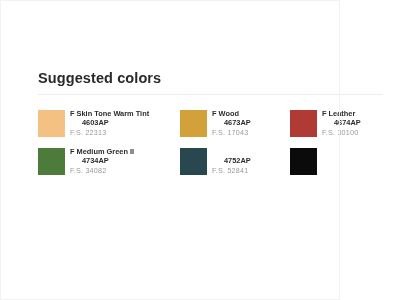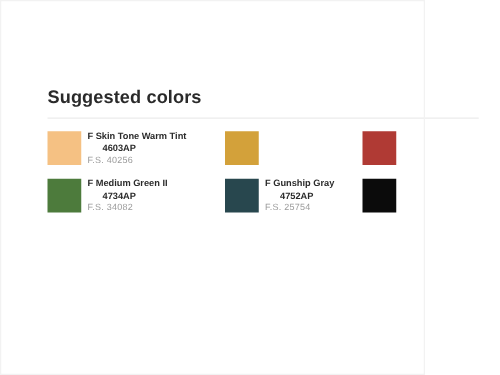--- a/index.html
+++ b/index.html
@@ -52,21 +52,21 @@
   }
   .color-grid {
     display: grid;
     grid-template-columns: 142px 110px 110px;
     grid-auto-rows: 38px;
     column-gap: 0px;
     row-gap: 0px;
   }
   .color-item {
     display: flex;
-    align-items: center;
+    align-items: flex-end;
     gap: 5px;
   }
   .swatch {
     width: 27px;
     height: 27px;
     flex: 0 0 27px;
     margin-top: 1px;
   }
   .swatch.is-white {
     background: #ffffff;
@@ -110,48 +110,57 @@
 
     <div id="title-rule"></div>
 
     <div class="color-grid">
 
       <div class="color-item">
         <div class="swatch" style="background:#f5c183"></div>
         <div class="labels">
           <span class="c-name">F Skin Tone Warm Tint</span>
           <span class="c-code">4603AP</span>
-          <span class="c-fs">F.S. 40256</span>
+          <span class="c-fs">F.S. 22313</span>
         </div>
       </div>
 
       <div class="color-item">
         <div class="swatch" style="background:#d3a13a"></div>
+        <div class="labels">
+          <span class="c-name">F Wood</span>
+          <span class="c-code">4673AP</span>
+          <span class="c-fs">F.S. 17043</span>
+        </div>
       </div>
 
       <div class="color-item">
         <div class="swatch" style="background:#b03a34"></div>
+        <div class="labels">
+          <span class="c-name">F Leather</span>
+          <span class="c-code">4674AP</span>
+          <span class="c-fs">F.S. 30100</span>
+        </div>
       </div>
 
 
       <div class="color-item">
         <div class="swatch" style="background:#4d7b3c"></div>
         <div class="labels">
           <span class="c-name">F Medium Green II</span>
           <span class="c-code">4734AP</span>
           <span class="c-fs">F.S. 34082</span>
         </div>
       </div>
 
       <div class="color-item">
         <div class="swatch" style="background:#28474e"></div>
         <div class="labels">
-          <span class="c-name">F Gunship Gray</span>
           <span class="c-code">4752AP</span>
-          <span class="c-fs">F.S. 25754</span>
+          <span class="c-fs">F.S. 52841</span>
         </div>
       </div>
 
       <div class="color-item">
         <div class="swatch" style="background:#0b0b0b"></div>
       </div>
 
       <div class="color-item">
         <div class="swatch is-white" style="background:#ffffff"></div>
       </div>

